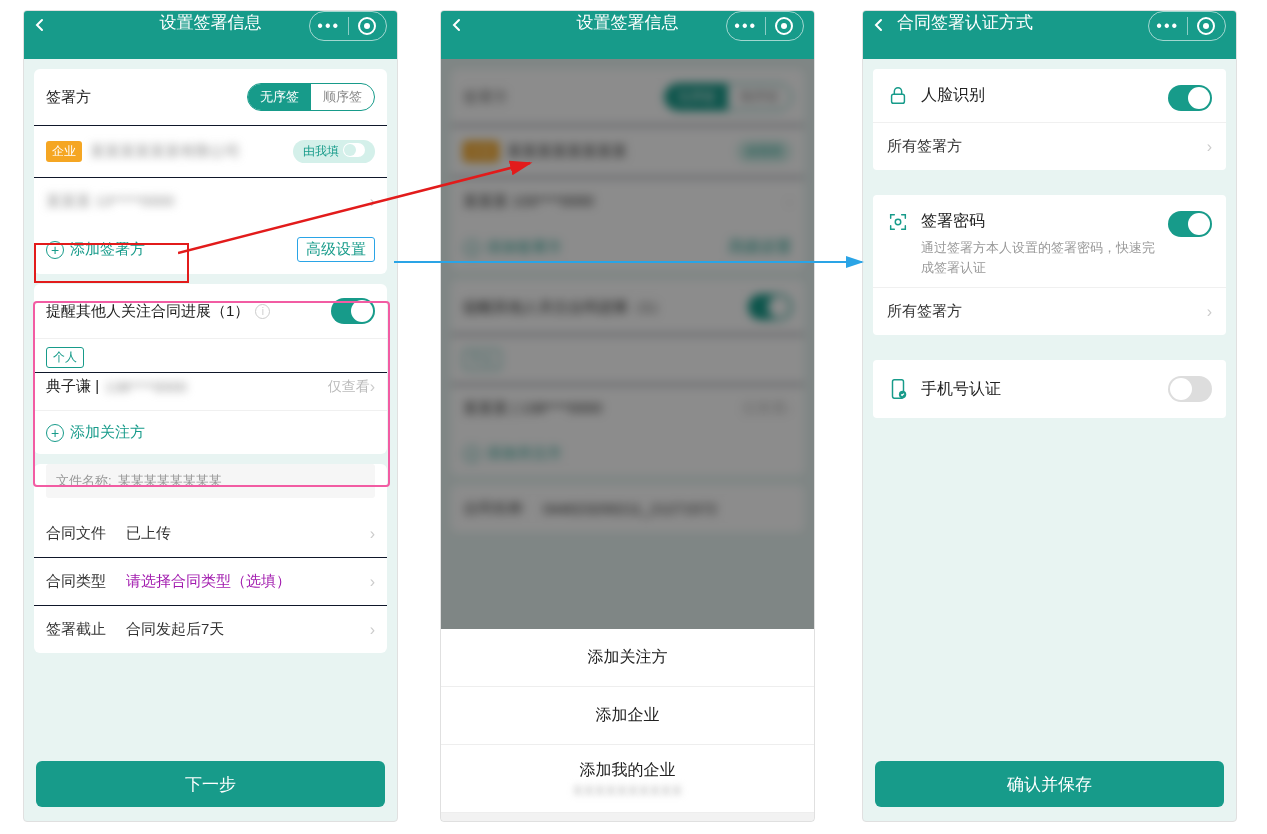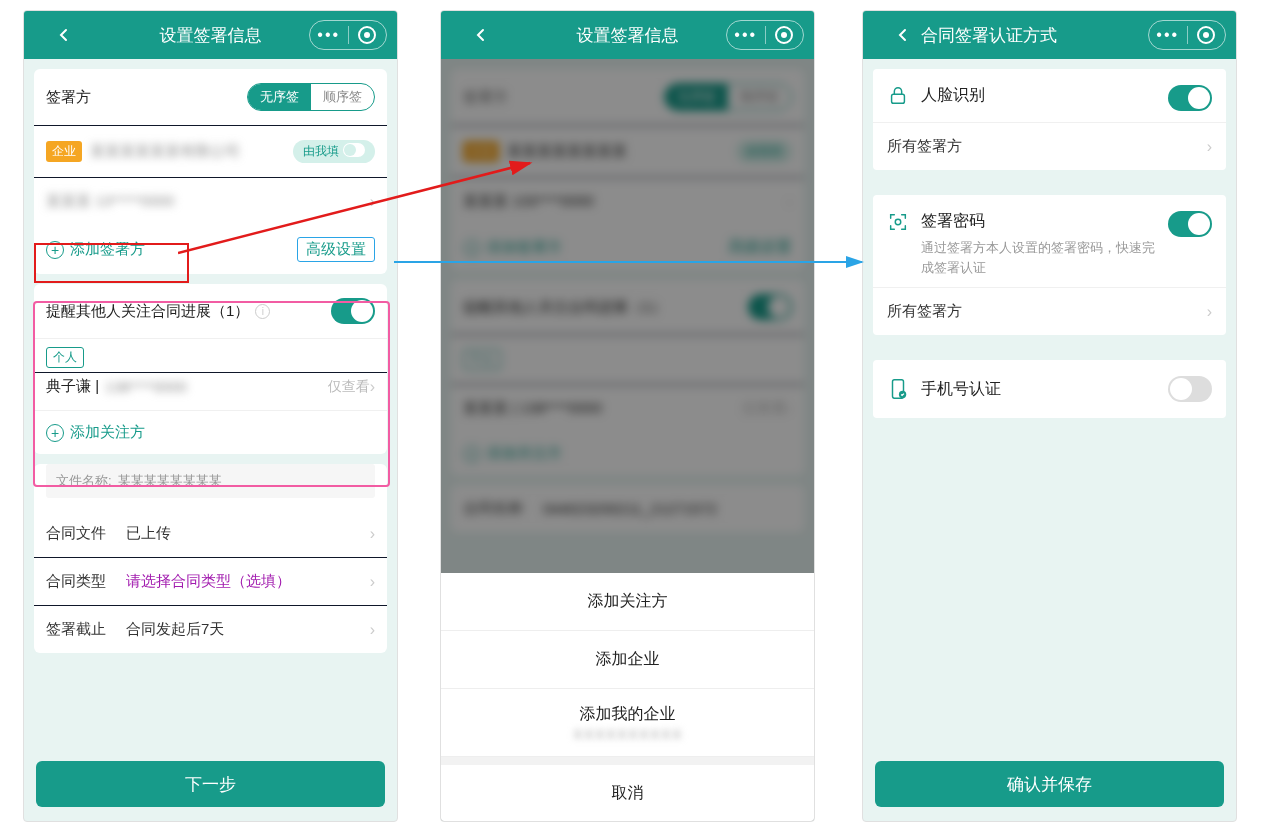--- a/index.html
+++ b/index.html
@@ -4,21 +4,21 @@
 <style>
   * { box-sizing: border-box; margin: 0; padding: 0; font-family: -apple-system, "PingFang SC", "Microsoft YaHei", sans-serif; }
   body { background: #fff; width: 1267px; height: 834px; position: relative; overflow: hidden; }
   .stage { position: relative; width: 1267px; height: 834px; }
   .phone { position: absolute; width: 375px; height: 812px; background: #e8f4f2; border: 1px solid #e0e0e0; border-radius: 4px; overflow: hidden; display: flex; flex-direction: column; }
   .phone1 { left: 23px; top: 10px; }
   .phone2 { left: 440px; top: 10px; }
   .phone3 { left: 862px; top: 10px; }
 
   
-  .hdr { height: 48px; background: #179b8a; display: flex; align-items: center; padding: 0 26px; color: #fff; position: relative; }
+  .hdr { height: 48px; background: #179b8a; display: flex; padding: 0 2px; color: #fff; position: relative; }
   .hdr .back { width: 28px; height: 28px; display: flex; align-items: center; justify-content: center; }
   .hdr .title { position: absolute; left: 50%; transform: translateX(-50%); font-size: 17px; font-weight: 500; }
   .hdr .title.left { position: static; transform:none; margin-left:4px; }
   .hdr .caps { position: absolute; right: 10px; display: flex; align-items: center; gap: 0; }
   .caps-pill { width: 78px; height: 30px; border: 1px solid rgba(255,255,255,0.6); border-radius: 16px; display:flex; align-items:center; }
   .caps-pill .dots { flex:1; text-align:center; color:#fff; font-size:16px; letter-spacing:2px; }
   .caps-pill .sep { width:1px; height:18px; background:rgba(255,255,255,0.5); }
   .caps-pill .tgt { flex:1; display:flex; align-items:center; justify-content:center; }
   .ring { width:18px; height:18px; border:2px solid #fff; border-radius:50%; position:relative; }
   .ring::after { content:""; position:absolute; left:50%; top:50%; width:6px; height:6px; background:#fff; border-radius:50%; transform:translate(-50%,-50%); }
@@ -285,21 +285,20 @@
           <span>添加关注方</span>
         </div>
       <div class="opt">
           <span>添加企业</span>
         </div>
       <div class="opt" style="height:68px;">
         <span>添加我的企业</span>
         <span class="sub">某某某某某某某某某某</span>
       </div>
       <div class="gap"></div>
-      <div class="cancel">取消</div>
     </div>
   </div>
 
   <div class="phone phone3">
     <div class="hdr">
       <div class="back">
         <svg width="14" height="14" viewBox="0 0 14 14">
             <path d="M9 2 L4 7 L9 12" stroke="#fff" stroke-width="2" fill="none" stroke-linecap="round"></path>
           </svg>
       </div>

